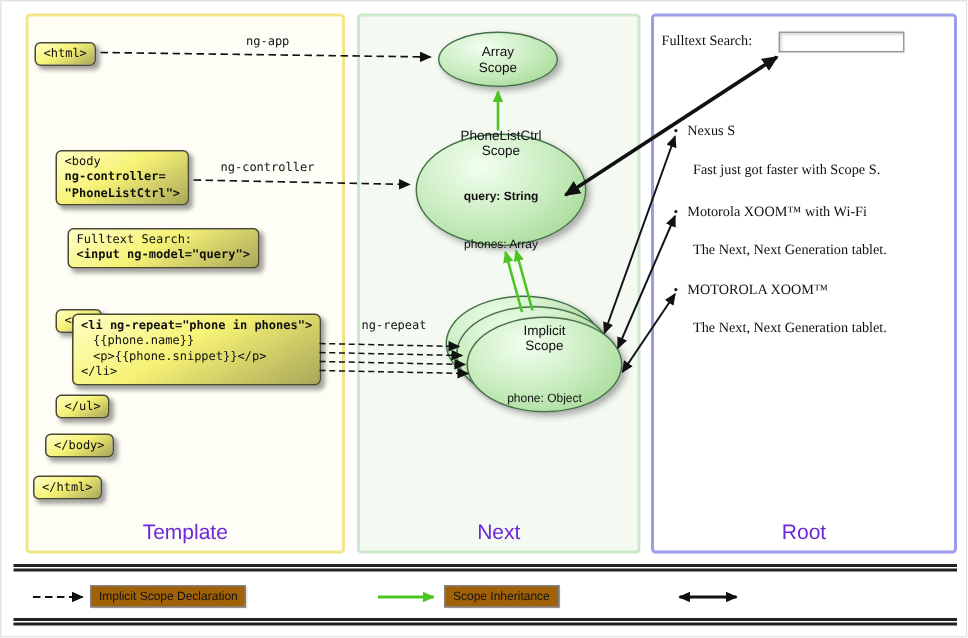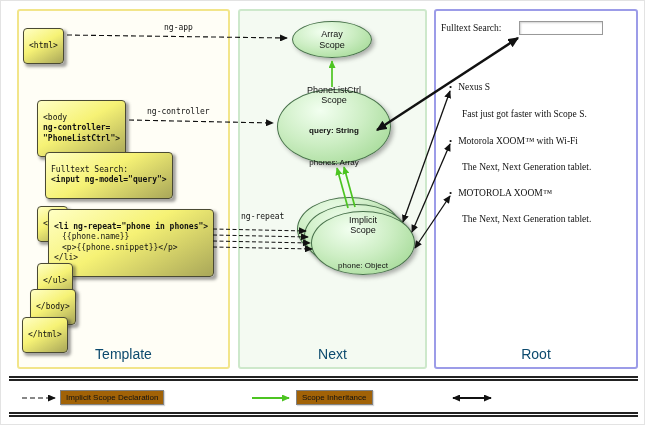--- a/index.html
+++ b/index.html
@@ -4,25 +4,25 @@
 <style>
   * { margin:0; padding:0; box-sizing:border-box; }
   html,body { background:#fff; }
   body { font-family:"Liberation Sans", sans-serif; color:#111; }
   #canvas { position:relative; width:645px; height:425px; background:#fff; overflow:hidden; border:1px solid #e3e3e3; }
 
   .panel { position:absolute; top:8px; height:360px; border-radius:3px; }
   #template-panel { left:16px;  width:213px; border:2px solid #f2e58a; background:#fffef6; }
   #model-panel    { left:237px; width:189px; border:2px solid #cde8cb; background:#f4faf2; }
   #view-panel     { left:433px; width:204px; border:2px solid #9c9ce8; background:#ffffff; }
-  .panel-label { position:absolute; bottom:5px; left:0; width:100%; text-align:center; font-size:14px; color:#0c4a6e; }
+  .panel-label { position:absolute; bottom:5px; left:0; width:100%; text-align:center; font-size:14px; color:#6d28d9; }
 
   .codebox { position:absolute; background:linear-gradient(150deg,#ffffc4 0%, #f6f275 45%, #a9a759 100%);
              border:1px solid #4a4a33; border-radius:4px; box-shadow:2.5px 2.5px 3px rgba(50,50,50,.45);
-             padding:12px 5px; font-family:"DejaVu Sans Mono", monospace; font-size:8px; line-height:1.3;
+             padding:2px 5px; font-family:"DejaVu Sans Mono", monospace; font-size:8px; line-height:1.3;
              color:#111; white-space:nowrap; }
   .codebox .line { display:block; }
   .codebox .b { font-weight:bold; }
   .codebox .ind { padding-left:8px; }
   #cb-html-open  { left:22px; top:27px; }
   #cb-body-open  { left:36px; top:99px; }
   #cb-fulltext   { left:44px; top:151px; }
   #cb-ul-open    { left:36px; top:189px;margin-top:16px; }
   #cb-li         { left:47px; top:208px; }
   #cb-ul-close   { left:36px; top:262px; }

